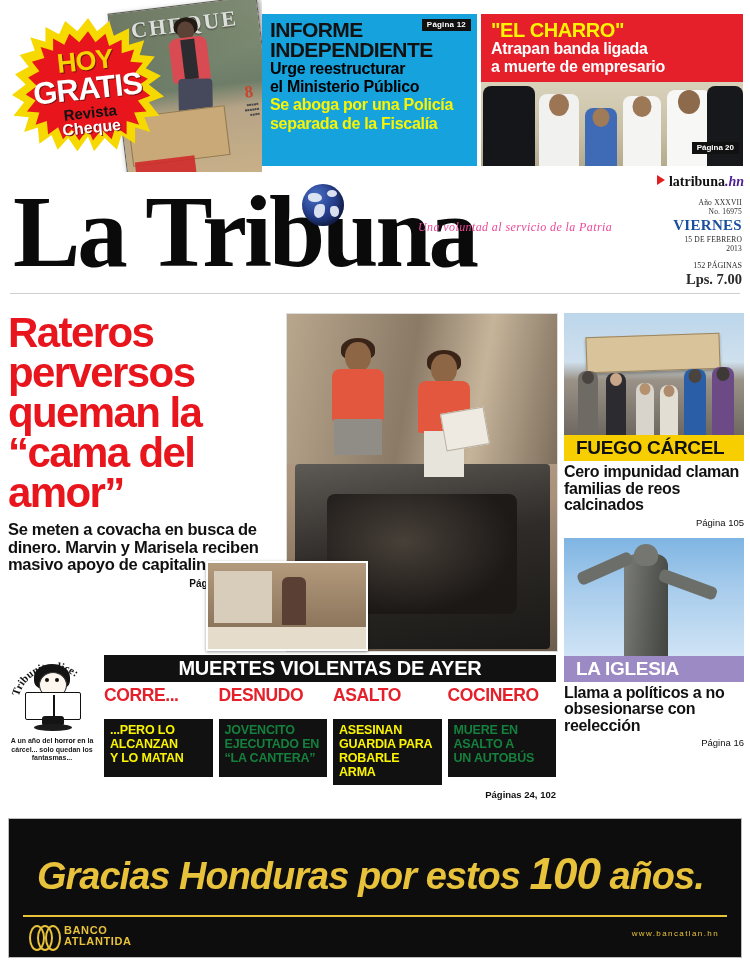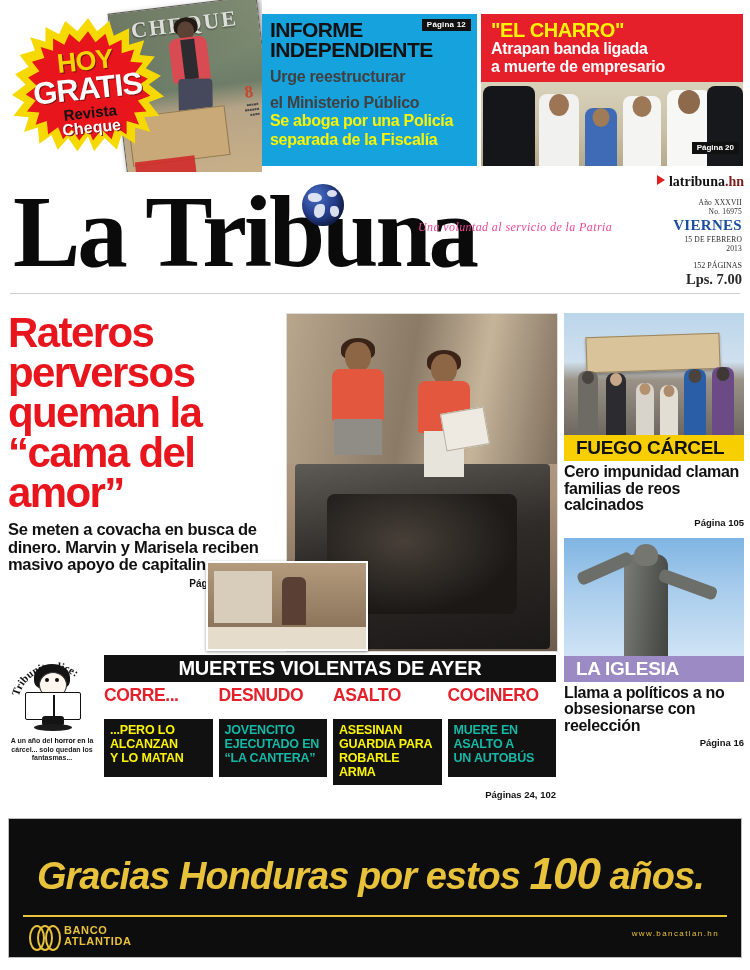--- a/index.html
+++ b/index.html
@@ -42,38 +42,38 @@
   .b-hoy{color:#f8d200;font-weight:700;font-size:27px;line-height:25px;letter-spacing:-1px;
      -webkit-text-stroke:0px;text-shadow:1px 1px 0 #7a1010;}
   .b-gratis{color:#ffffff;font-weight:700;font-size:31px;line-height:29px;letter-spacing:-1px;text-shadow:1px 1px 0 #7a1010;}
   .b-rev{color:#111;font-weight:700;font-size:15px;line-height:15px;margin-top:2px;}
   .b-che{color:#ffffff;font-weight:700;font-size:16px;line-height:16px;text-shadow:1px 1px 0 #7a1010;}
 
   
   .informe{position:absolute;left:262px;top:14px;width:215px;height:152px;background:#16a3dd;padding:6px 8px 0 8px;box-sizing:border-box;}
   .inf-pag{position:absolute;right:6px;top:5px;background:#111;color:#fff;font-size:8px;font-weight:700;padding:1px 5px 2px;letter-spacing:.2px;}
   .inf-k{color:#121212;font-weight:700;font-size:21px;line-height:20px;letter-spacing:-.6px;}
-  .inf-w{color:#404040;font-weight:700;font-size:16px;line-height:16.5px;margin-top:9px;letter-spacing:-.3px;}
+  .inf-w{color:#000000;font-weight:700;font-size:16px;line-height:16.5px;margin-top:1px;letter-spacing:-.3px;}
   .inf-y{color:#fbf400;font-weight:700;font-size:16px;line-height:16.5px;margin-top:2px;letter-spacing:-.3px;}
 
   
   .charro{position:absolute;left:481px;top:14px;width:262px;height:152px;background:#fff;}
   .ch-head{position:absolute;left:0;top:0;width:262px;height:68px;background:#e5202a;padding:6px 10px 0 10px;box-sizing:border-box;}
   .ch-k{color:#fbf400;font-weight:700;font-size:20px;line-height:20px;letter-spacing:-.4px;}
   .ch-w{color:#ffffff;font-weight:700;font-size:16px;line-height:16.5px;letter-spacing:-.3px;margin-top:1px;}
   .ch-photo{position:absolute;left:0;top:68px;width:262px;height:84px;overflow:hidden;
      background:linear-gradient(#d9d2bb,#c8bfa4 60%,#b4aa8d);}
   .ch-pag{position:absolute;right:4px;bottom:12px;background:#111;color:#fff;font-size:8px;font-weight:700;padding:1px 5px 2px;}
   .fig{position:absolute;bottom:0;border-radius:8px 8px 0 0;}
   .fig .h{position:absolute;left:50%;transform:translateX(-50%);top:0;border-radius:50%;}
 
   
   .masthead{position:absolute;left:0;top:172px;width:750px;height:128px;}
   .mh-web{position:absolute;right:6px;top:2px;font-family:"Liberation Serif",serif;font-weight:700;font-size:14px;color:#111;}
-  .mh-web .hn{color:#7f1d1d;}
+  .mh-web .hn{color:#4c1d95;font-style:italic;}
   .mh-tri{display:inline-block;width:0;height:0;border-left:8px solid #e02020;border-top:5px solid transparent;border-bottom:5px solid transparent;margin-right:4px;vertical-align:1px;}
   .mh-title{position:absolute;left:13px;top:10px;font-family:"Liberation Serif",serif;font-weight:700;font-size:101px;
      line-height:101px;letter-spacing:-3px;color:#0a0a0a;}
   .globe{position:absolute;left:302px;top:12px;width:42px;height:42px;border-radius:50%;
      background:radial-gradient(circle at 32% 28%,#4a6fc4 0%,#27408f 45%,#15245c 100%);overflow:hidden;
      box-shadow:inset -3px -3px 6px rgba(0,0,0,.45);}
   .globe i{position:absolute;background:#e9eef7;opacity:.92;}
   .mh-slogan{position:absolute;left:418px;top:48px;font-family:"Liberation Serif",serif;font-style:italic;
      font-size:12px;color:#ec4899;letter-spacing:.4px;}
   .mh-info{position:absolute;right:8px;top:26px;width:112px;text-align:right;color:#2a2a2a;
@@ -118,21 +118,21 @@
   .rcol{position:absolute;left:564px;top:8px;width:180px;}
   .rb-photo{width:180px;height:122px;overflow:hidden;position:relative;
      background:linear-gradient(#bcd6ea 0%,#cfe0ee 40%,#9a9287 55%,#6e6861 100%);}
   .coffin{position:absolute;left:22px;top:22px;width:132px;height:34px;background:#d8c39a;
      border:1px solid #9b8560;transform:rotate(-2deg);box-shadow:0 2px 3px rgba(0,0,0,.3);}
   .rb-label{height:26px;display:flex;align-items:center;padding-left:12px;box-sizing:border-box;
      font-weight:700;font-size:19px;letter-spacing:-.3px;}
   .lbl-yellow{background:#f7cf00;color:#111;}
   .lbl-purple{background:#9b8ac4;color:#fff;}
   .rb-text{margin-top:3px;color:#111;font-weight:700;font-size:16px;line-height:16.5px;letter-spacing:-.3px;}
-  .rb-pag{text-align:right;font-weight:700;font-size:9.5px;color:#111;margin-top:3px;}
+  .rb-pag{text-align:right;font-weight:400;font-size:9.5px;color:#111;margin-top:3px;}
   .rb2{margin-top:10px;}
   .rb2-photo{width:180px;height:118px;overflow:hidden;position:relative;
      background:linear-gradient(#7fb5e3 0%,#a9cdec 45%,#cfe3f5 100%);}
   .statue{position:absolute;left:60px;top:16px;width:44px;height:102px;background:linear-gradient(95deg,#7c7d78,#585a55 60%,#42443f);border-radius:12px 12px 0 0;}
   .arm-l{position:absolute;left:12px;top:24px;width:58px;height:13px;background:#6c6e69;transform:rotate(-24deg);border-radius:5px;}
   .arm-r{position:absolute;left:94px;top:40px;width:60px;height:13px;background:#6c6e69;transform:rotate(20deg);border-radius:5px;}
   .st-head{position:absolute;left:70px;top:6px;width:24px;height:22px;border-radius:50% 50% 40% 40%;background:#74766f;}
 
   
   .tribunito{position:absolute;left:4px;top:345px;width:96px;text-align:center;}
@@ -153,21 +153,21 @@
 
   .deaths{position:absolute;left:104px;top:350px;width:452px;}
   .d-head{background:#111;height:27px;display:flex;align-items:center;justify-content:center;
      color:#fff;font-weight:700;font-size:20px;letter-spacing:-.2px;}
   .d-cols{display:flex;gap:6px;margin-top:4px;}
   .d-col{width:109px;}
   .d-kicker{color:#e5202a;font-weight:700;font-size:17.5px;line-height:19px;letter-spacing:-.4px;padding-bottom:14px;}
   .d-box{background:#111;padding:4px 6px 6px;min-height:58px;box-sizing:border-box;}
   .d-box div{font-weight:700;font-size:12.5px;line-height:14px;letter-spacing:-.2px;}
   .d-y div{color:#fbf400;}
-  .d-w div{color:#14b8a6;}
+  .d-w div{color:#15803d;}
   .d-pag{text-align:right;font-weight:700;font-size:9.5px;color:#111;margin-top:4px;}
 
   
   .ad{position:absolute;left:8px;top:818px;width:734px;height:140px;background:#0d0d0d;border:1px solid #bdbdbd;box-sizing:border-box;}
   .ad-text{position:absolute;left:28px;top:30px;color:#e8c23a;font-size:38px;font-style:italic;font-weight:700;letter-spacing:-1px;
      font-family:"Liberation Sans",sans-serif;white-space:nowrap;}
   .ad-text .big{font-size:44px;font-weight:700;}
   .ad-rule{position:absolute;left:14px;right:14px;top:96px;height:2px;background:#e8c23a;}
   .ad-logo{position:absolute;left:20px;top:106px;display:flex;align-items:center;gap:5px;}
   .ad-mark{width:30px;height:22px;position:relative;}

